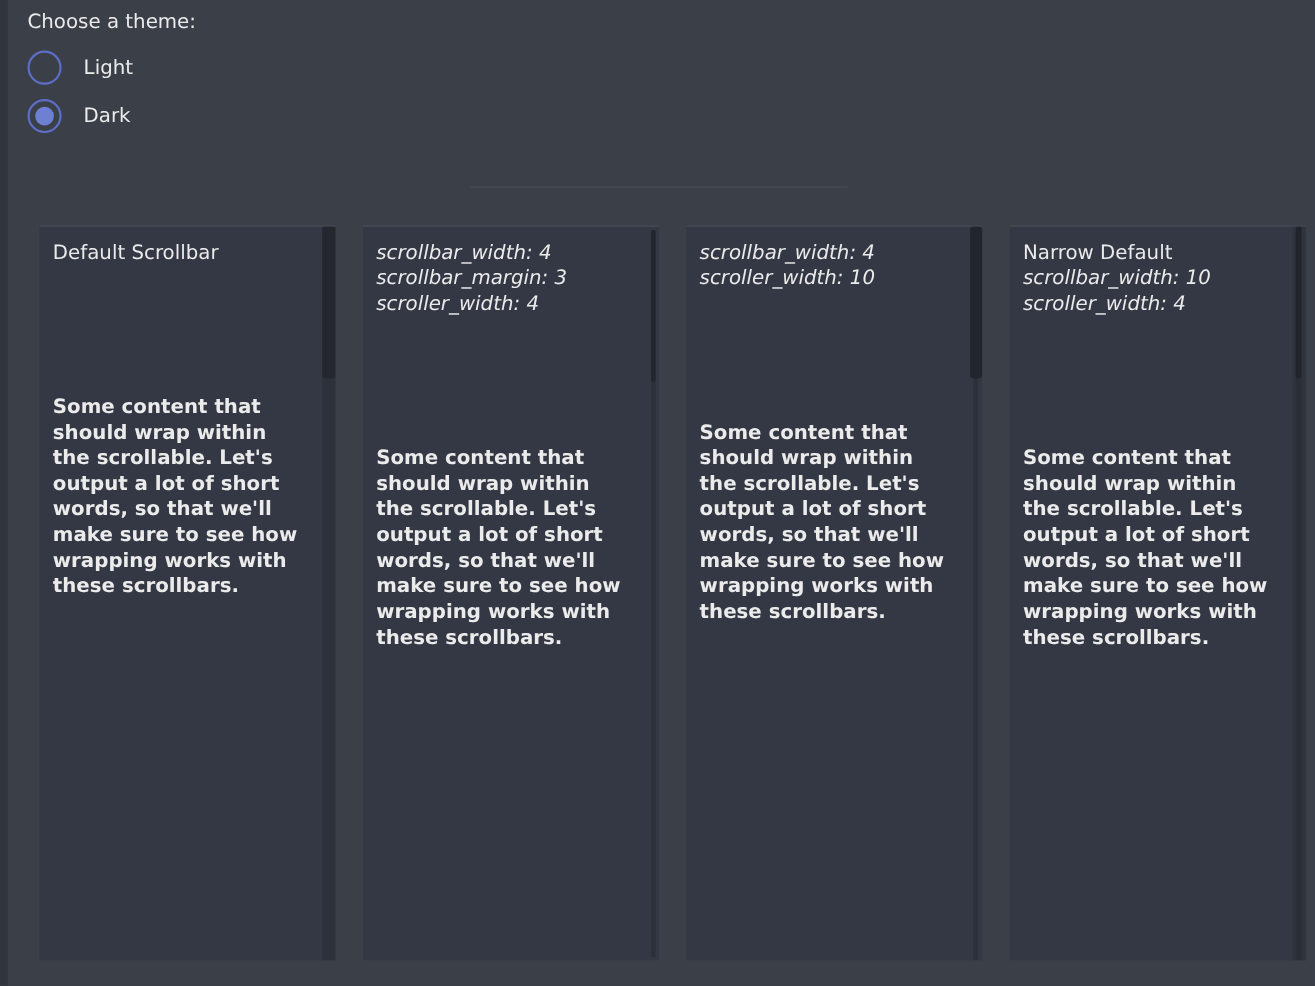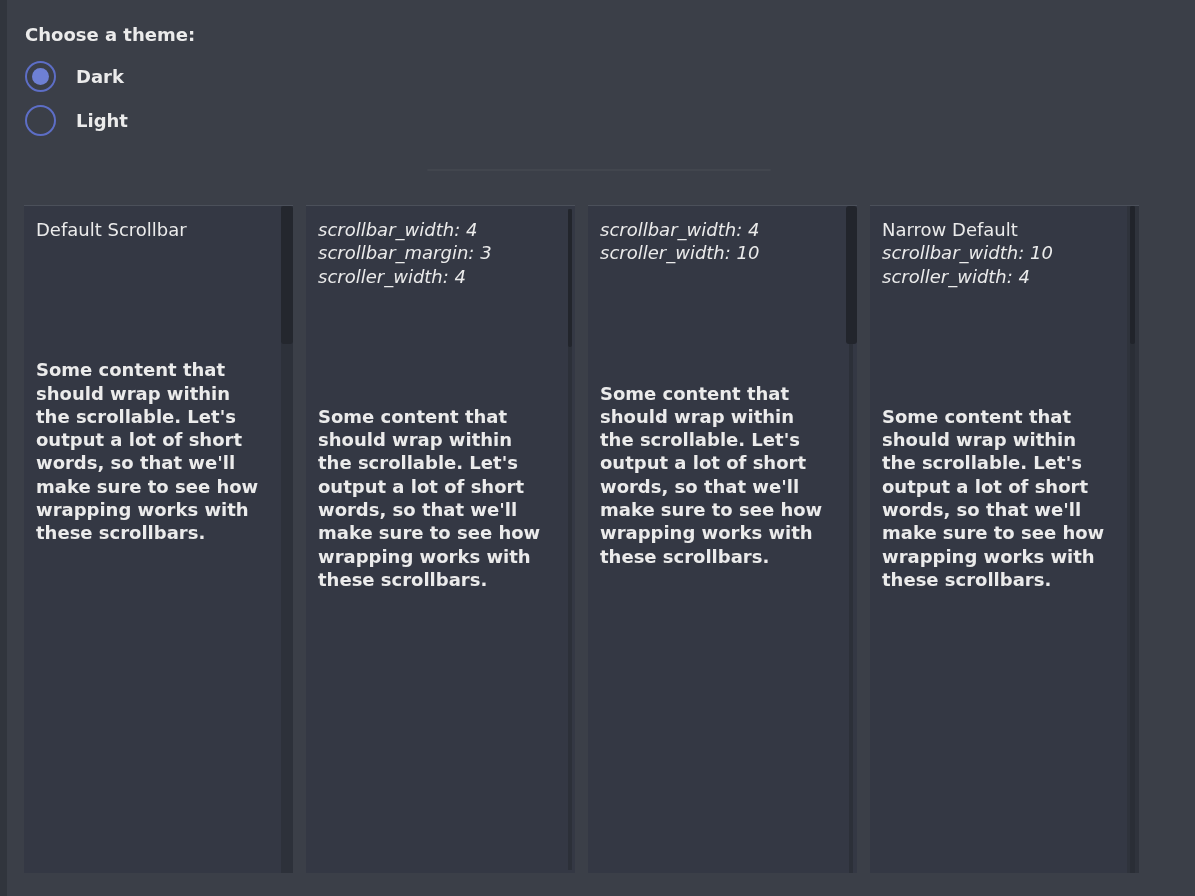--- a/index.html
+++ b/index.html
@@ -10,21 +10,21 @@
     color:#ebebeb;
     position:relative;
     overflow:hidden;
   }
   .left-edge {
     position:absolute; left:0; top:0; width:7px; height:896px;
     background:#31353d;
   }
 
   
-  .theme-section { position:absolute; left:25px; top:23px;font-weight:bold; }
+  .theme-section { position:absolute; left:25px; top:8px; }
   .theme-label { font-size:18px; line-height:23px; margin-bottom:14px; }
   .radio-row {
     display:flex; align-items:center; height:32px; margin-bottom:12px;
     cursor:pointer;
   }
   .radio-circle {
     box-sizing:border-box;
     width:31px; height:31px; border-radius:50%;
     border:2px solid #5d6ec6;
     display:flex; align-items:center; justify-content:center;
@@ -34,22 +34,22 @@
   .radio-label { font-size:18px; margin-left:20px; }
 
   
   .divider {
     position:absolute; left:427px; top:169px; width:344px; height:2px;
     background:#42464e; border-radius:1px;
   }
 
   
   .panels {
-    position:absolute; left:24px; top:205px;
-    display:flex; gap:13px;
+    position:absolute; left:36px; top:205px;
+    display:flex; gap:25px;
   }
   .panel {
     box-sizing:border-box;
     position:relative;
     width:269px; height:668px;
     background:#343844;
     border-top:1px solid #4b505a;
     overflow:hidden;
   }
   .panel-content { padding:12px 0 0 12px; }
@@ -82,30 +82,30 @@
   .sb-narrow .thumb { top:0; right:4px; width:5px; height:138px; background:#21242b; border-radius:2px; }
 </style>
 </head>
 <body>
 
 <div class="left-edge"></div>
 
 <div class="theme-section">
   <div class="theme-label">Choose a theme:</div>
 
+  <div class="radio-row unselected">
+    <span class="radio-circle"></span>
+    <span class="radio-label">Light</span>
+  </div>
+
   <div class="radio-row selected">
     <span class="radio-circle">
         <span class="radio-dot"></span>
       </span>
     <span class="radio-label">Dark</span>
-  </div>
-
-  <div class="radio-row unselected">
-    <span class="radio-circle"></span>
-    <span class="radio-label">Light</span>
   </div>
 </div>
 
 <div class="divider"></div>
 
 <div class="panels">
 
   <div class="panel">
     <div class="panel-content">
       <div class="panel-title">Default Scrollbar</div>

